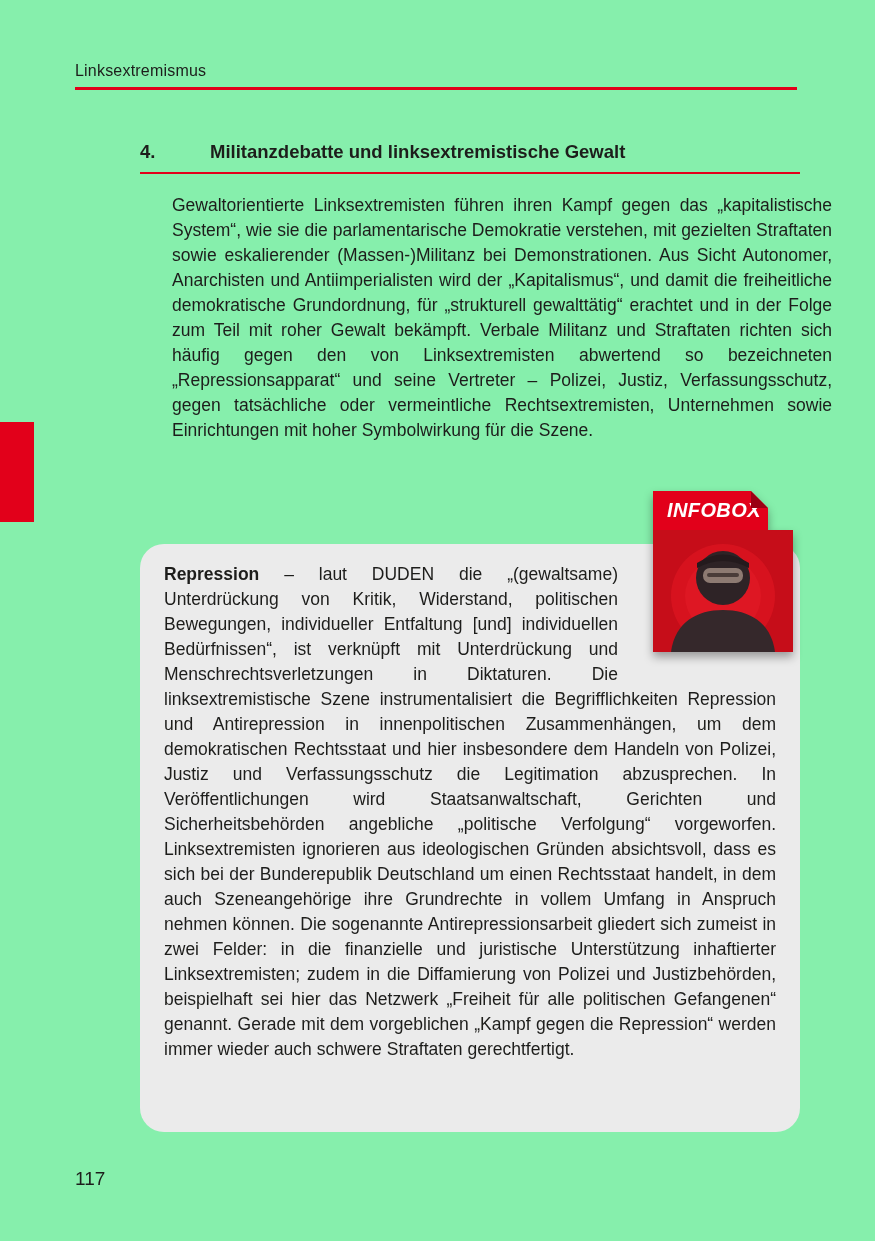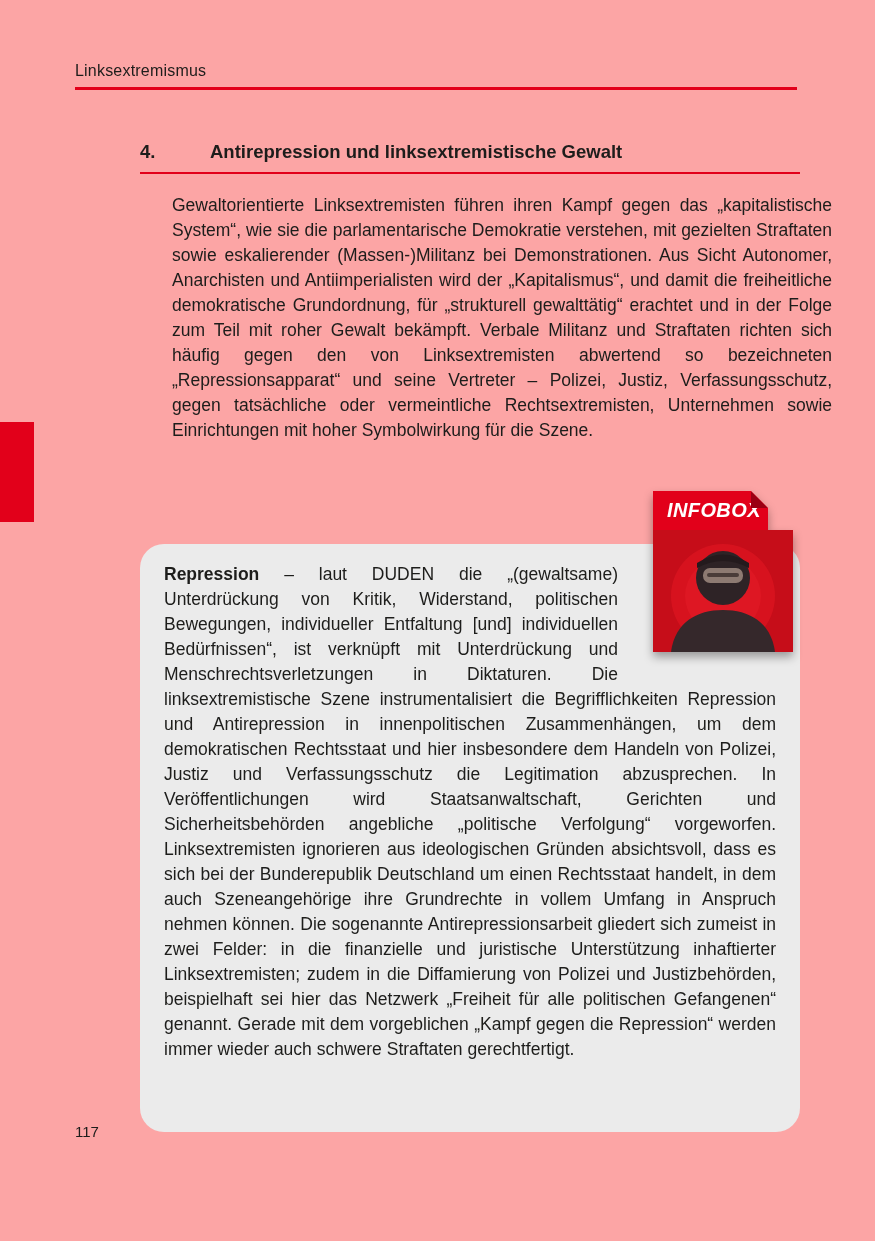--- a/index.html
+++ b/index.html
@@ -5,21 +5,21 @@
   * { margin: 0; padding: 0; box-sizing: border-box; }
   html, body { background: #ffffff; }
   body {
     font-family: "Liberation Sans", "DejaVu Sans", sans-serif;
     color: #1d1d1b;
   }
   .page {
     position: relative;
     width: 875px;
     height: 1241px;
-    background: #fca5a5;
+    background: #86efac;
     overflow: hidden;
   }
 
   
   .running-head {
     position: absolute;
     left: 75px;
     top: 62px;
     font-size: 16px;
     letter-spacing: 0.2px;
@@ -140,38 +140,38 @@
   .bookmark-photo {
     display: block;
     width: 140px;
     height: 122px;
   }
 
   
   .page-number {
     position: absolute;
     left: 75px;
-    top: 1123px;
-    font-size: 15px;
+    top: 1168px;
+    font-size: 19px;
     color: #1d1d1b;
   }
 </style>
 </head>
 <body>
 
 <div class="page">
 
   <div class="running-head">Linksextremismus</div>
   <div class="head-rule"></div>
 
   <div class="left-tab"></div>
 
   <div class="section-heading">
     <span class="section-number">4.</span>
-    <span class="section-title">Antirepression und linksextremistische Gewalt</span>
+    <span class="section-title">Militanzdebatte und linksextremistische Gewalt</span>
   </div>
   <div class="section-rule"></div>
 
   <p class="body-paragraph">Gewaltorientierte Linksextremisten führen ihren Kampf gegen das „kapitalistische System“, wie sie die parlamentarische Demokratie verstehen, mit gezielten Straftaten sowie eskalierender (Massen-)Militanz bei Demonstrationen. Aus Sicht Autonomer, Anarchisten und Antiimperialisten wird der „Kapitalismus“, und damit die freiheitliche demokratische Grundordnung, für „strukturell gewalttätig“ erachtet und in der Folge zum Teil mit roher Gewalt bekämpft. Verbale Militanz und Straftaten richten sich häufig gegen den von Linksextremisten abwertend so bezeichneten „Repressionsapparat“ und seine Vertreter – Polizei, Justiz, Verfassungsschutz, gegen tatsächliche oder vermeintliche Rechtsextremisten, Unternehmen sowie Einrichtungen mit hoher Symbolwirkung für die Szene.</p>
 
   <div class="infobox">
     <p class="infobox-text">
       <span class="bookmark-spacer"></span>
       <strong>Repression</strong><span> – laut DUDEN die „(gewaltsame) Unterdrückung von Kritik, Widerstand, politischen Bewegungen, individueller Entfaltung [und] individuellen Bedürfnissen“, ist verknüpft mit Unterdrückung und Menschrechtsverletzungen in Diktaturen. Die linksextremistische Szene instrumentalisiert die Begrifflichkeiten Repression und Antirepression in innenpolitischen Zusammenhängen, um dem demokratischen Rechtsstaat und hier insbesondere dem Handeln von Polizei, Justiz und Verfassungsschutz die Legitimation abzusprechen. In Veröffentlichungen wird Staatsanwaltschaft, Gerichten und Sicherheitsbehörden angebliche „politische Verfolgung“ vorgeworfen. Linksextremisten ignorieren aus ideologischen Gründen absichtsvoll, dass es sich bei der Bunderepublik Deutschland um einen Rechtsstaat handelt, in dem auch Szeneangehörige ihre Grundrechte in vollem Umfang in Anspruch nehmen können. Die sogenannte Antirepressionsarbeit gliedert sich zumeist in zwei Felder: in die finanzielle und juristische Unterstützung inhaftierter Linksextremisten; zudem in die Diffamierung von Polizei und Justizbehörden, beispielhaft sei hier das Netzwerk „Freiheit für alle politischen Gefangenen“ genannt. Gerade mit dem vorgeblichen „Kampf gegen die Repression“ werden immer wieder auch schwere Straftaten gerechtfertigt.</span>
     </p>

